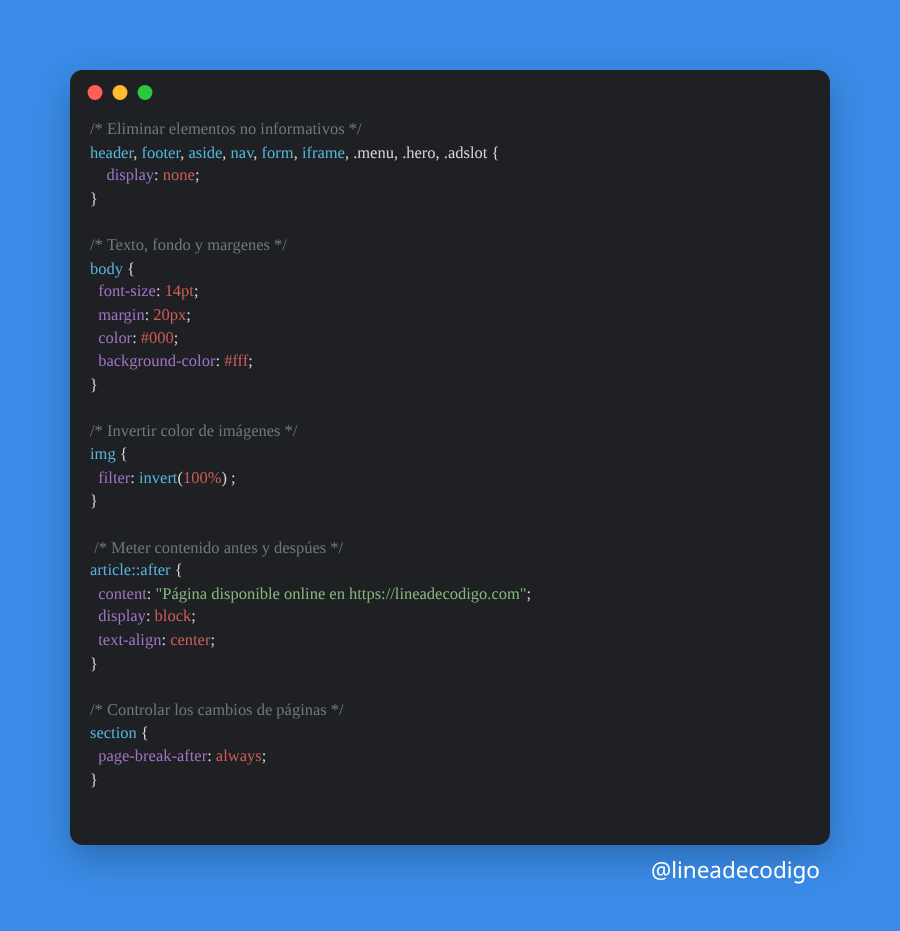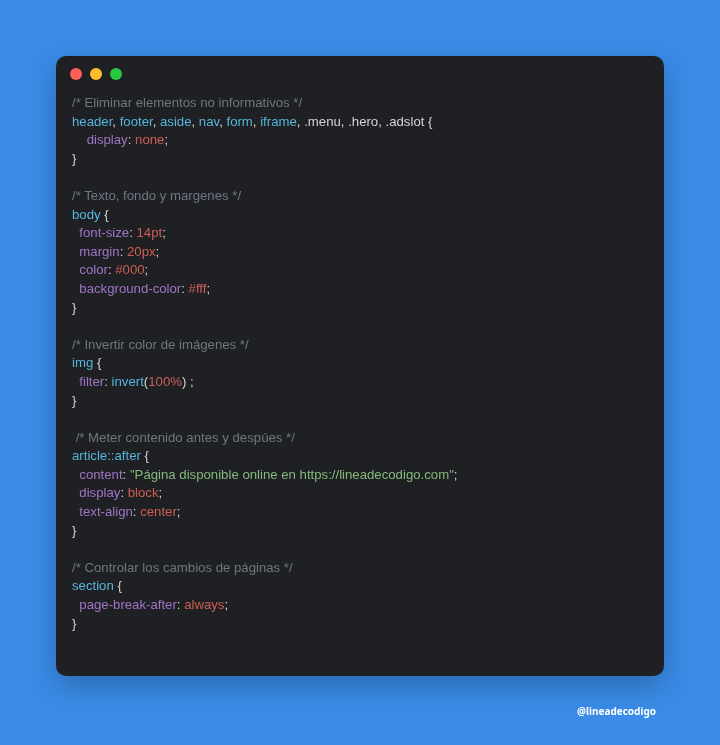--- a/index.html
+++ b/index.html
@@ -24,21 +24,21 @@
     gap:8px;
     padding:12px 14px 6px 14px;
   }
   .dot{
     width:12px;height:12px;border-radius:50%;
   }
   .dot.red{background:#ff5f56}
   .dot.yellow{background:#ffbd2e}
   .dot.green{background:#27c93f}
   .code{
-    font-family:Liberation Sans, sans-serif;
+    font-family:Liberation Serif, serif;
     font-size:13.2px;
     line-height:18.6px;
     white-space:pre;
     color:#d4d4d4;
     padding:8px 16px 16px 16px;
   }
   .cm{color:#6e7781}       
   .sel{color:#55b5db}      
   .cls{color:#d4d4d4}      
   .pe{color:#55b5db}       
@@ -47,23 +47,22 @@
   .kw{color:#cd5e56}       
   .unit{color:#cd5e56}
   .fn{color:#55b5db}       
   .str{color:#84b97c}      
   .pn{color:#d4d4d4}       
   .brace{color:#d4d4d4}
   .credit{
     position:absolute;
     right:64px;top:684px;
     color:#fff;
-    font-weight:700;
-    font-size:10px;
-    margin-top:20px;
+    font-weight:400;
+    font-size:18px;
   }
 </style>
 </head>
 <body>
 
 <div class="window">
   <div class="titlebar">
     <span class="dot red"></span>
     <span class="dot yellow"></span>
     <span class="dot green"></span>

